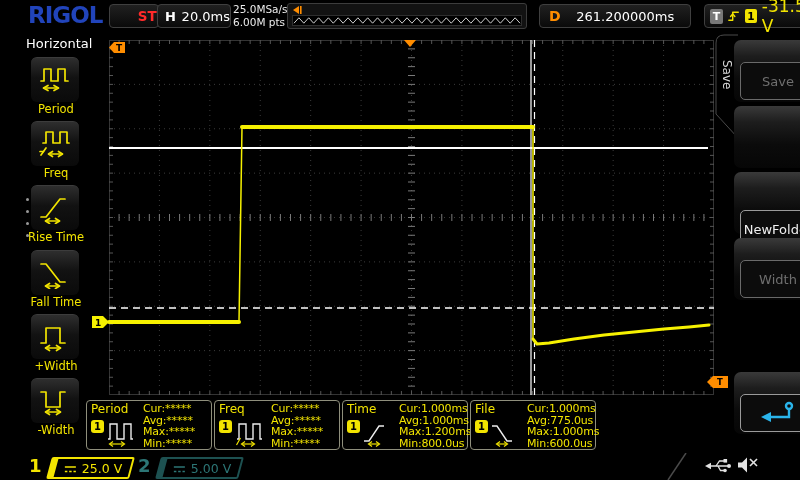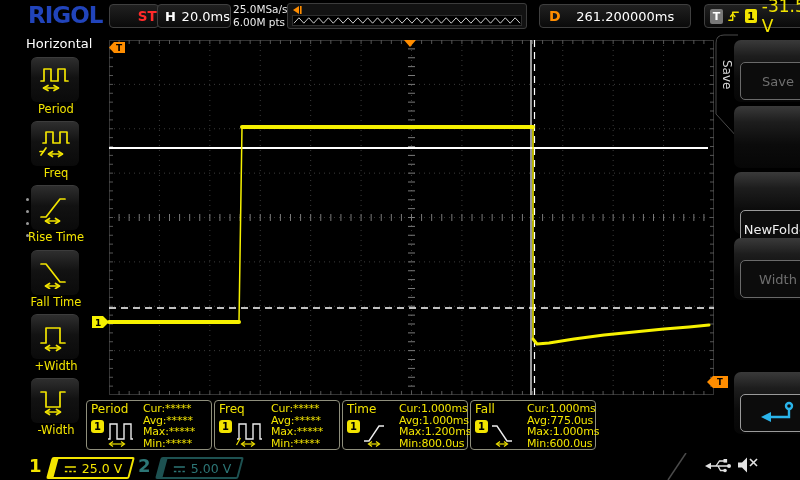--- a/index.html
+++ b/index.html
@@ -602,21 +602,21 @@
     </svg>
     <div class="mrows">
       <div><span>Cur:</span><span>1.000ms</span></div>
       <div><span>Avg:</span><span>1.000ms</span></div>
       <div><span>Max:</span><span>1.200ms</span></div>
       <div><span>Min:</span><span>800.0us</span></div>
     </div>
   </div>
 
   <div class="mpanel" style="left:446px">
-    <div class="mtitle">Fall</div>
+    <div class="mtitle">File</div>
     <div class="mbadge">1</div>
     <svg class="micon" viewBox="0 0 34 26">
       <polyline class="w" points="1,5 6,5 16,20 21,20"></polyline>
       <line class="a" x1="6" y1="23" x2="16" y2="23"></line>
       <polyline class="a" points="9,20.5 5.5,23 9,25.5"></polyline>
       <polyline class="a" points="13,20.5 16.5,23 13,25.5"></polyline>
     </svg>
     <div class="mrows">
       <div><span>Cur:</span><span>1.000ms</span></div>
       <div><span>Avg:</span><span>775.0us</span></div>

